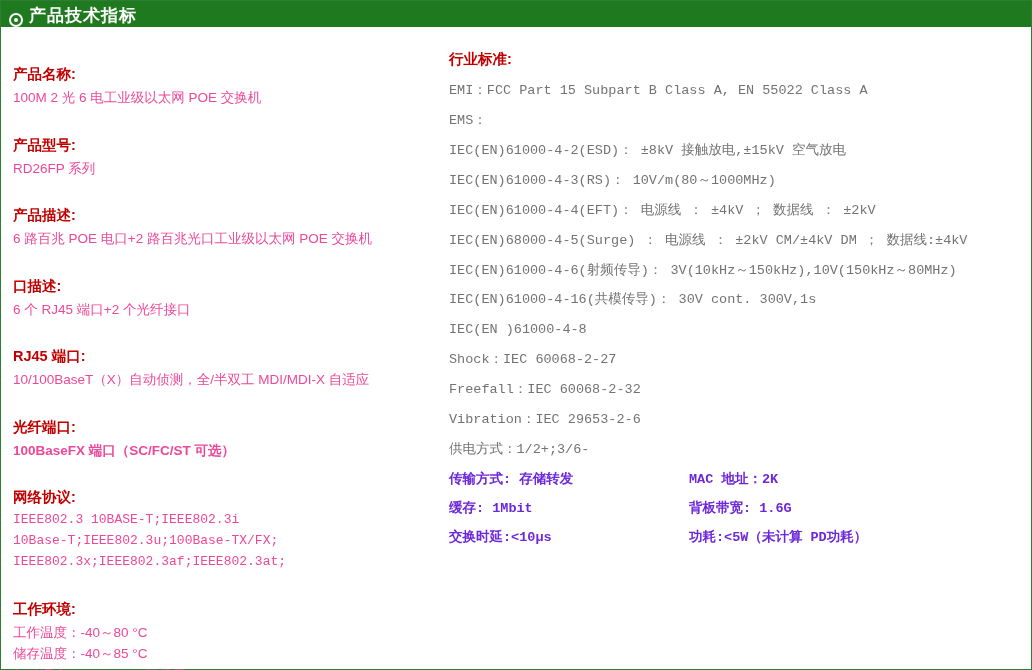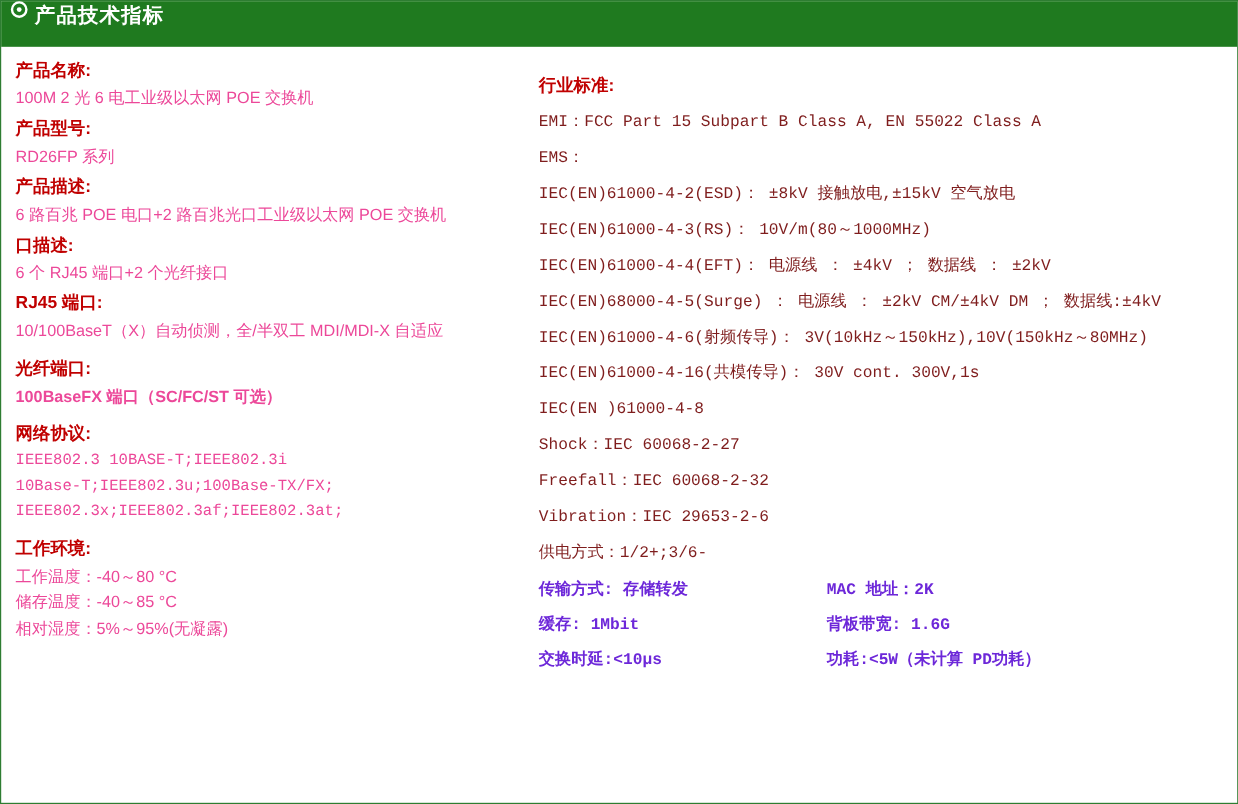--- a/index.html
+++ b/index.html
@@ -15,24 +15,24 @@
     overflow: hidden;
   }
   .page {
     position: relative;
     width: 1032px;
     height: 670px;
     box-sizing: border-box;
     border: 1px solid #2e7d32;
   }
   .header {
-    height: 38px;
+    height: 26px;
     background: #1f7a1f;
     display: flex;
-    align-items: flex-start;
+    align-items: flex-end;
     padding-left: 8px;
     box-sizing: border-box;
   }
   .header-icon {
     width: 14px;
     height: 14px;
     border: 2px solid #ffffff;
     border-radius: 50%;
     position: relative;
     margin-right: 6px;
@@ -87,27 +87,28 @@
   }
   .body-line.mono {
     font-family: "Liberation Mono", monospace;
     font-size: 13px;
   }
   .body-line.bold {
     font-weight: bold;
   }
   .left-block {
     margin-bottom: 6px;
+    margin-top: 28px;
   }
   .right-line {
     font-family: "Liberation Mono", monospace;
     font-size: 13.5px;
     line-height: 1.55;
     margin: 0 0 9px 0;
-    color: #7f1d1d;
+    color: #737373;
     white-space: normal;
   }
   .right-title {
     color: #c00000;
     font-weight: bold;
     font-size: 14.5px;
     margin: 13px 0 12px 0;
   }
   .right-title.second {
     margin-top: 16px;

